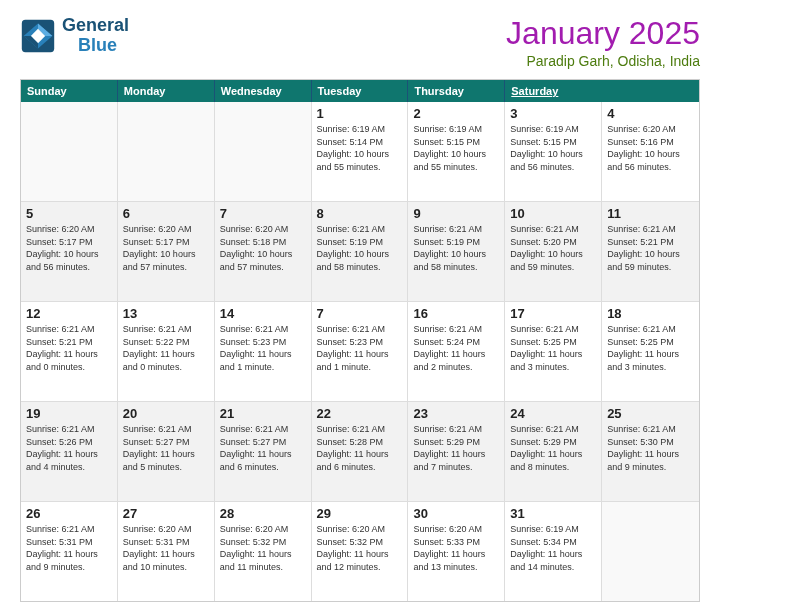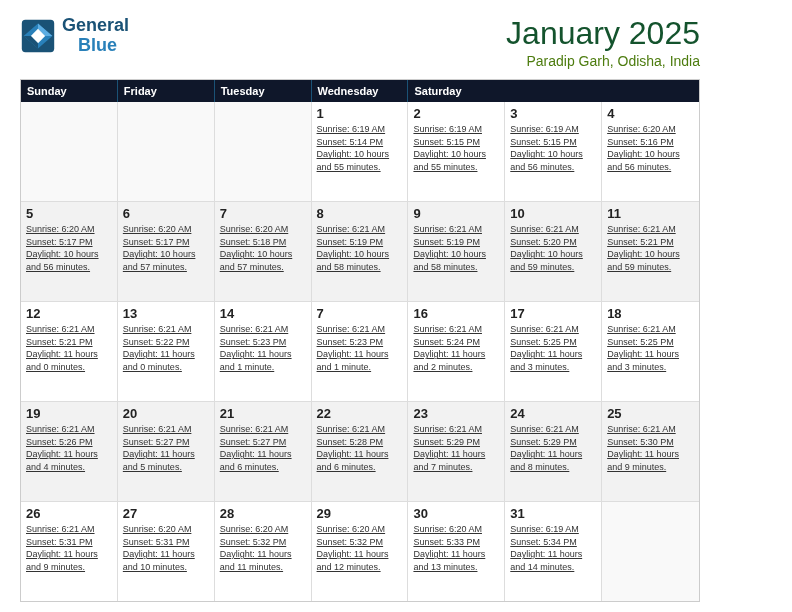--- a/index.html
+++ b/index.html
@@ -37,47 +37,47 @@
     .logo-icon {
       width: 36px;
       height: 36px;
     }
     .title-block {
       text-align: right;
     }
     .month-title {
       font-size: 32px;
       font-weight: 300;
-      color: #14532d;
+      color: #a21caf;
       line-height: 1.1;
     }
     .location {
       font-size: 14px;
       color: #4d7c0f;
       margin-top: 2px;
     }
     .calendar {
       flex: 1;
       display: flex;
       flex-direction: column;
       border: 1px solid #ccc;
     }
     .cal-header {
       display: grid;
       grid-template-columns: repeat(7, 1fr);
-      background: #0f172a;
+      background: #0f766e;
     }
     .cal-header-cell {
       color: #fff;
       font-size: 11px;
       font-weight: bold;
       padding: 5px 6px;
       border-right: 1px solid #1a5276;
     }
-    .cal-header-cell:last-child { border-right: none; }
+    .cal-header-cell:last-child { border-right: none; text-decoration: underline; }
     .cal-body {
       flex: 1;
       display: flex;
       flex-direction: column;
     }
     .cal-row {
       display: grid;
       grid-template-columns: repeat(7, 1fr);
       flex: 1;
       border-top: 1px solid #ddd;
@@ -97,21 +97,20 @@
     .day-number {
       font-size: 13px;
       font-weight: bold;
       color: #222;
       margin-bottom: 2px;
     }
     .cell-text {
       font-size: 9px;
       color: #333;
       line-height: 1.4;
-      text-decoration: underline;
     }
     .alt-row .cal-cell {
       background: #f2f2f2;
     }
   </style>
 </head>
 <body>
 
 <div class="page">
   <div class="header">
@@ -130,23 +129,24 @@
     </div>
     <div class="title-block">
       <div class="month-title">January 2025</div>
       <div class="location">Paradip Garh, Odisha, India</div>
     </div>
   </div>
 
   <div class="calendar">
     <div class="cal-header">
     <div class="cal-header-cell">Sunday</div>
-        <div class="cal-header-cell">Friday</div>
+        <div class="cal-header-cell">Monday</div>
+        <div class="cal-header-cell">Wednesday</div>
         <div class="cal-header-cell">Tuesday</div>
-        <div class="cal-header-cell">Wednesday</div>
+        <div class="cal-header-cell">Thursday</div>
         <div class="cal-header-cell">Saturday</div>
       </div>
     <div class="cal-body">
     <div class="cal-row">
           <div class="cal-cell empty"></div>
           <div class="cal-cell empty"></div>
           <div class="cal-cell empty"></div>
           <div class="cal-cell">
             <div class="day-number">1</div>
             <div class="cell-text">Sunrise: 6:19 AM<br>Sunset: 5:14 PM<br>Daylight: 10 hours<br>and 55 minutes.</div>

